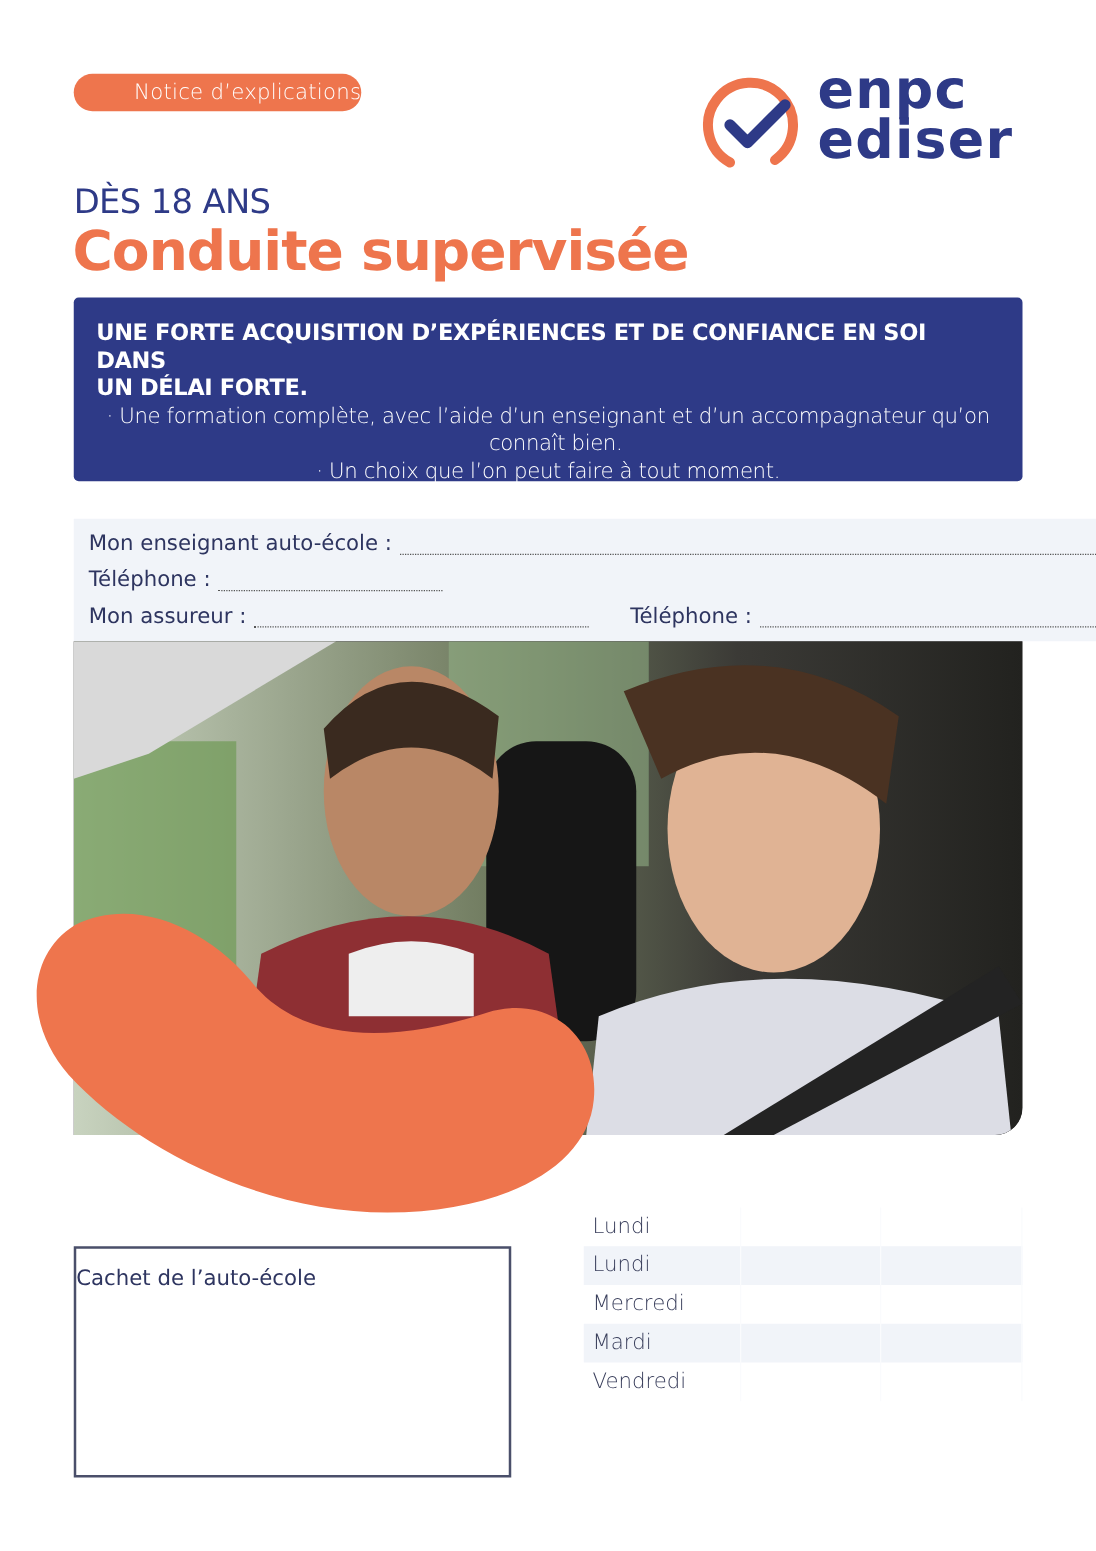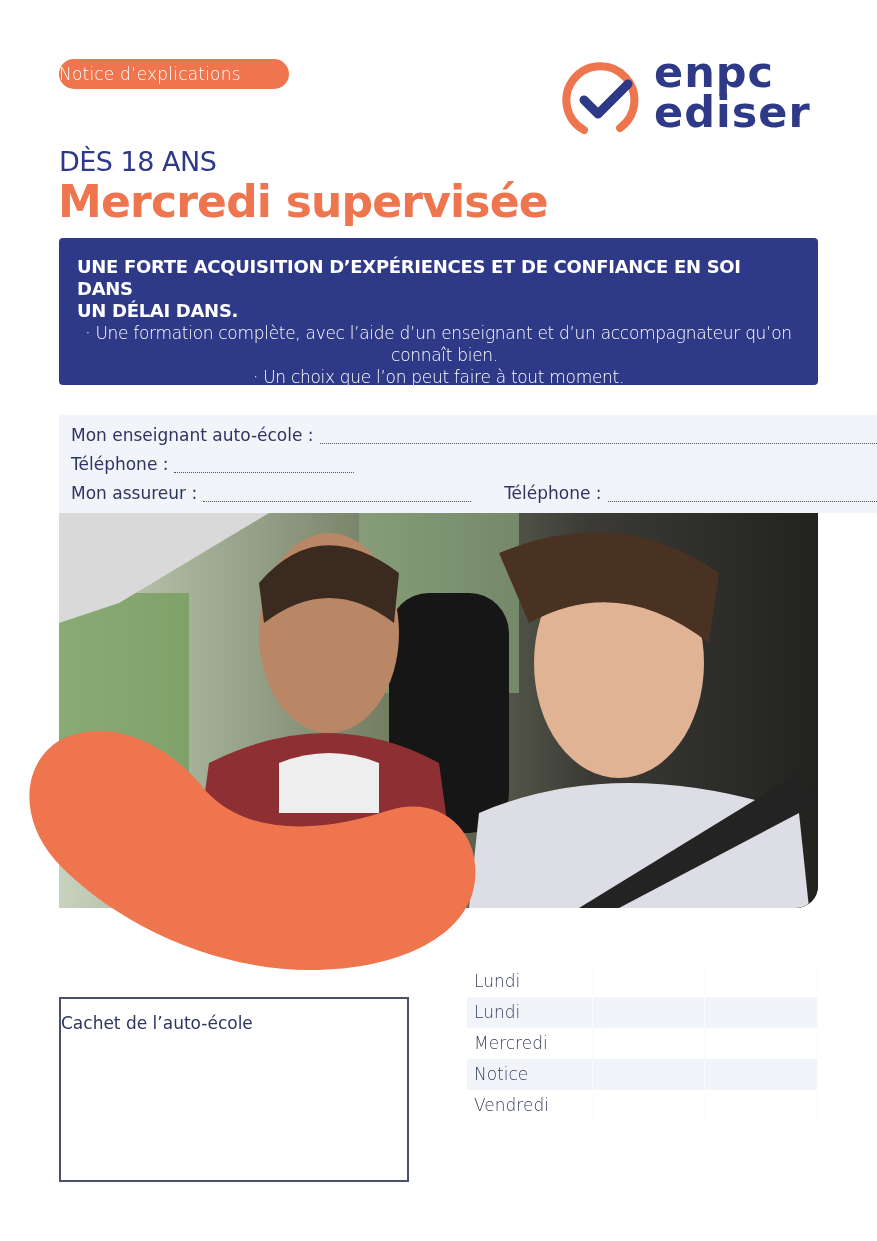--- a/index.html
+++ b/index.html
@@ -1,21 +1,21 @@
 <!DOCTYPE html>
 <html><head>
 <meta charset="utf-8">
 <style>
   html, body { margin:0; padding:0; background:#ffffff; }
   body { width:877px; height:1241px; position:relative; overflow:hidden;
          font-family:"Liberation Sans", sans-serif; color:#2e3560; }
   .abs { position:absolute; }
 
   .notice-pill { left:59px; top:59px; width:230px; height:30px; border-radius:15px;
-    background:#ee754d; color:#fff; font-size:17px; line-height:30px; text-align:left;
+    background:#ee754d; color:#fff; font-size:17px; line-height:30px; text-align:right;
     font-family:"DejaVu Sans", sans-serif; font-weight:300; letter-spacing:0.2px; }
 
   .logo { left:562px; top:54px; width:260px; height:88px; }
   .logo-text { position:absolute; left:92px; top:-2px; color:#2e3a87; font-family:"DejaVu Sans", sans-serif;
     font-weight:bold; font-size:43px; line-height:40px; letter-spacing:1px; }
 
   .subtitle { left:59px; top:146px; font-size:27px; color:#2e3a87; font-family:"DejaVu Sans", sans-serif;
     letter-spacing:-0.5px; }
   .title { left:58px; top:176px; font-size:44px; font-weight:bold; color:#ee754d;
     font-family:"DejaVu Sans", sans-serif; letter-spacing:-0.8px; }
@@ -57,25 +57,25 @@
     <path d="M22 72 A34 34 0 1 1 58 70" fill="none" stroke="#ee754d" stroke-width="8" stroke-linecap="round"></path>
     <path d="M22 42 L36 56 L66 26" fill="none" stroke="#2e3a87" stroke-width="9" stroke-linecap="round" stroke-linejoin="round"></path>
   </svg>
   <div class="logo-text">
     <div>enpc</div>
     <div>ediser</div>
   </div>
 </div>
 
 <div class="abs subtitle">DÈS 18 ANS</div>
-<div class="abs title">Mercredi supervisée</div>
+<div class="abs title">Conduite supervisée</div>
 
 <div class="abs info-box">
   <div class="info-head">UNE FORTE ACQUISITION D’EXPÉRIENCES ET DE CONFIANCE EN SOI DANS</div>
-  <div class="info-head">UN DÉLAI DANS.</div>
+  <div class="info-head">UN DÉLAI FORTE.</div>
   <div class="info-bullet">· Une formation complète, avec l’aide d’un enseignant et d’un accompagnateur qu’on connaît bien.</div>
   <div class="info-bullet">· Un choix que l’on peut faire à tout moment.</div>
 </div>
 
 <div class="abs form-box">
   <div class="form-row">
     <span>Mon enseignant auto-école :</span>
     <span class="dots"></span>
   </div>
   <div class="form-row">
@@ -134,21 +134,21 @@
       <div class="hcell day">Lundi</div>
       <div class="hcell slot"></div>
       <div class="hcell slot"></div>
     </div>
   <div class="hrow">
       <div class="hcell day">Mercredi</div>
       <div class="hcell slot"></div>
       <div class="hcell slot"></div>
     </div>
   <div class="hrow alt">
-      <div class="hcell day">Notice</div>
+      <div class="hcell day">Mardi</div>
       <div class="hcell slot"></div>
       <div class="hcell slot"></div>
     </div>
   <div class="hrow">
       <div class="hcell day">Vendredi</div>
       <div class="hcell slot"></div>
       <div class="hcell slot"></div>
     </div>
 </div>
 

